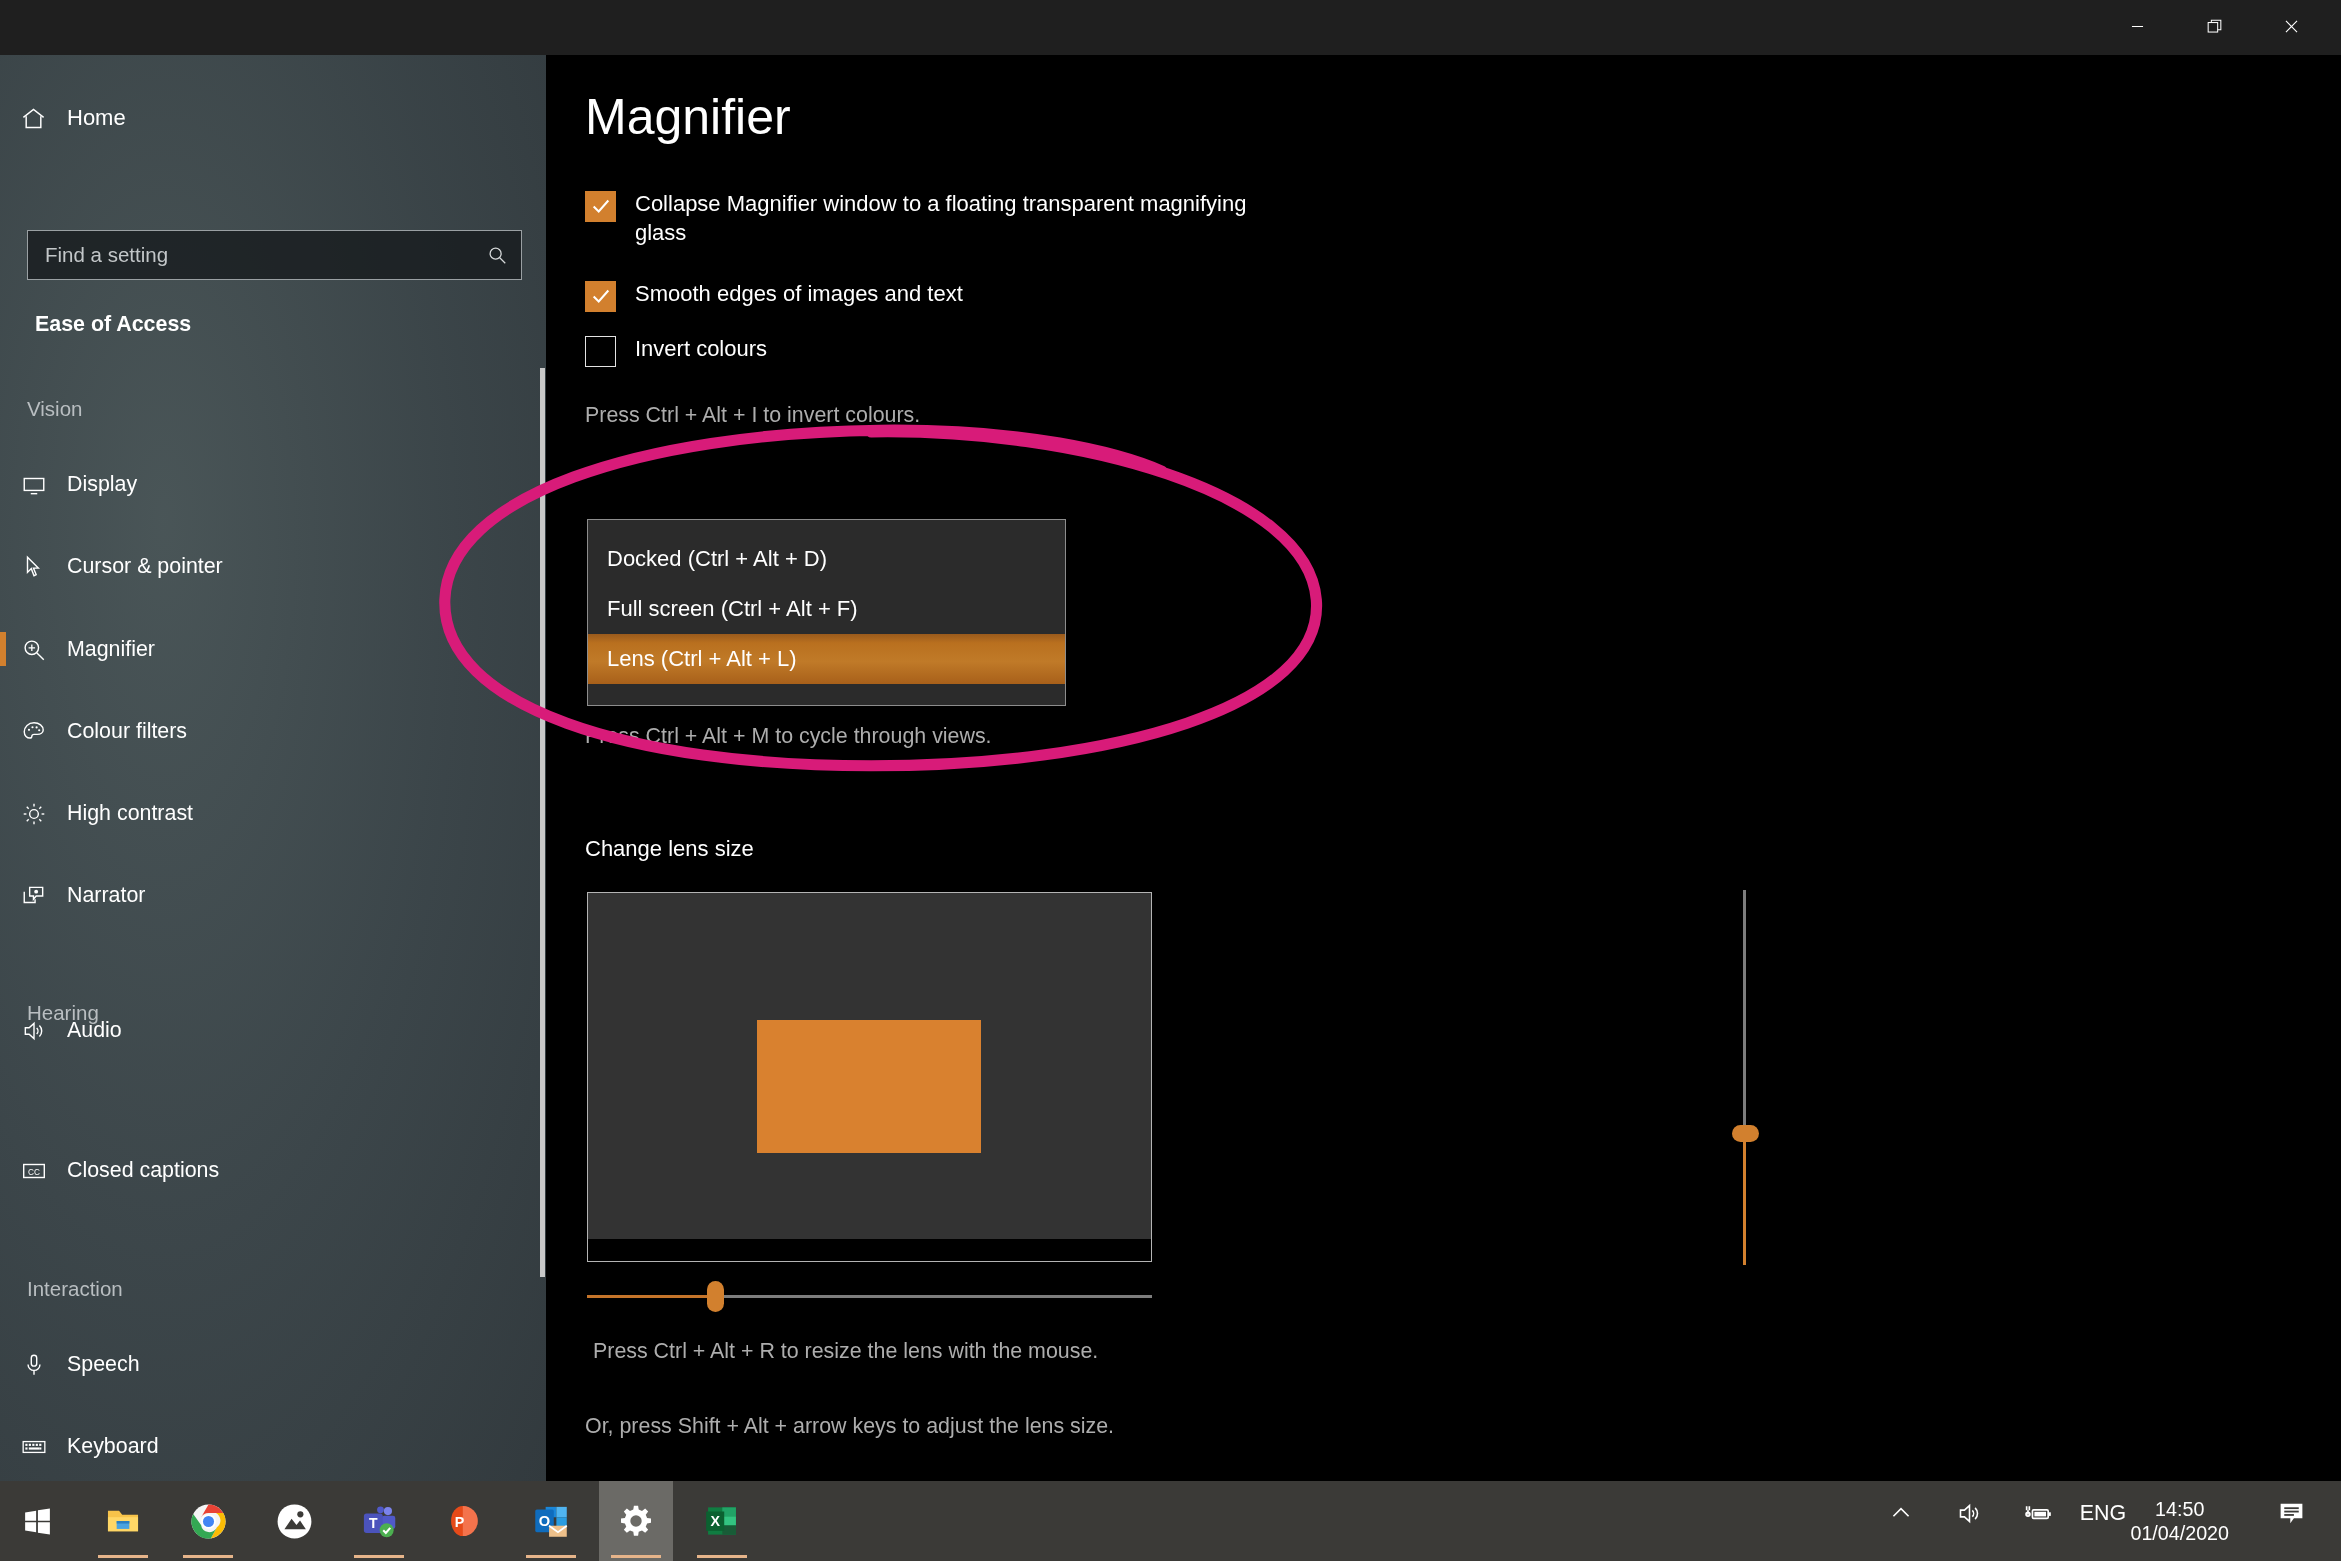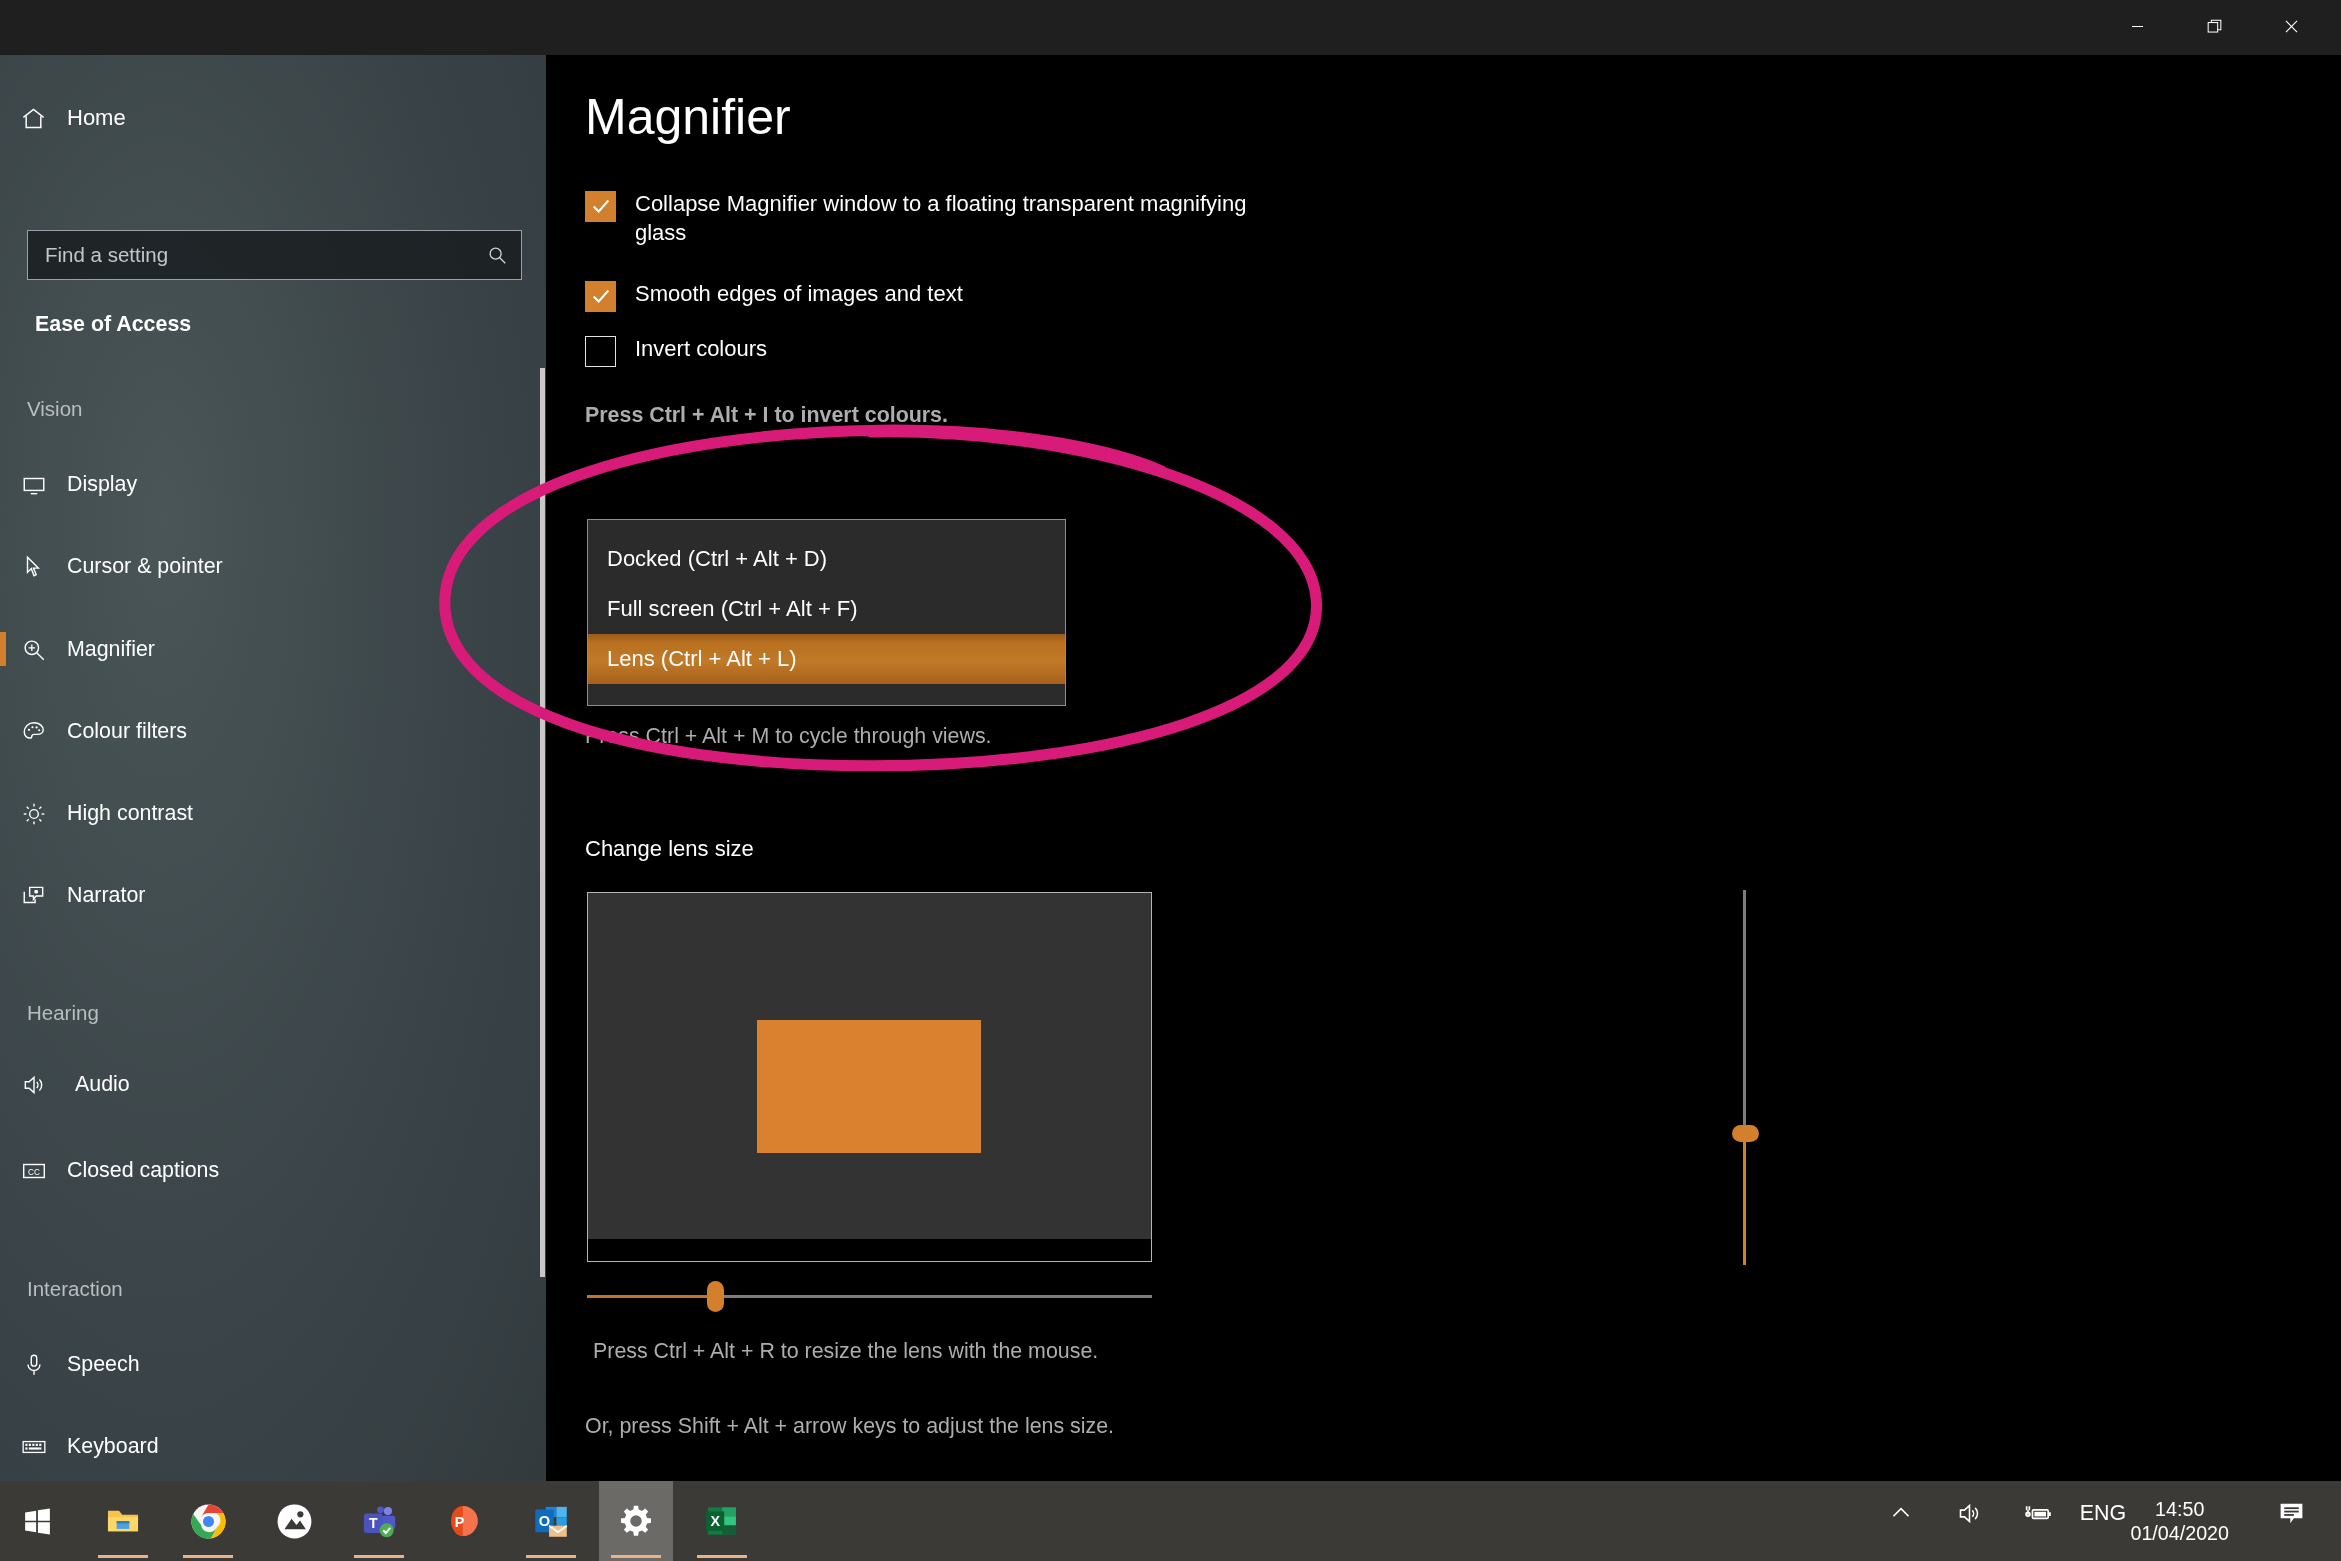--- a/index.html
+++ b/index.html
@@ -329,21 +329,21 @@
               <path d="M3 8 V18 H13 V15" fill="none" stroke="#fff" stroke-width="1.3"></path>
               <path d="M8 4 H20 V12 H14 L11.5 15 V12 H8 Z" fill="none" stroke="#fff" stroke-width="1.3"></path>
               <circle cx="14" cy="8" r="1.8" fill="#fff"></circle>
             </svg>
           </span>
           <span class="nlb">Narrator</span>
         </div>
 
         <div class="nav-group" style="top:946px;">Hearing</div>
 
-        <div class="nav-item" style="top:1002px;gap:8px;">
+        <div class="nav-item" style="top:948px;">
           <span class="nic">
             <svg width="26" height="26" viewBox="0 0 24 24">
               <path d="M4 9 H7.5 L12 5 V19 L7.5 15 H4 Z" fill="none" stroke="#fff" stroke-width="1.3"></path>
               <path d="M14.5 9.2 A4 4 0 0 1 14.5 14.8" fill="none" stroke="#fff" stroke-width="1.3"></path>
               <path d="M17 7 A7 7 0 0 1 17 17" fill="none" stroke="#fff" stroke-width="1.3"></path>
             </svg>
           </span>
           <span class="nlb">Audio</span>
         </div>
 
@@ -414,21 +414,21 @@
           </svg>
         </span>
         <span class="chk-lbl">Smooth edges of images and text</span>
       </div>
 
       <div class="chk-row" style="top:279px;">
         <span class="chk off"></span>
         <span class="chk-lbl">Invert colours</span>
       </div>
 
-      <div class="hint" style="top:348px;font-weight:bold;">Press Ctrl + Alt + I to invert colours.</div>
+      <div class="hint" style="top:348px;">Press Ctrl + Alt + I to invert colours.</div>
 
       <div id="view-list">
         <div class="view-opt">Docked (Ctrl + Alt + D)</div>
         <div class="view-opt">Full screen (Ctrl + Alt + F)</div>
         <div class="view-opt sel">Lens (Ctrl + Alt + L)</div>
       </div>
 
       <div class="hint" style="top:669px;">Press Ctrl + Alt + M to cycle through views.</div>
 
       <div class="sec-label" style="top:781px;text-align:center;">Change lens size</div>

